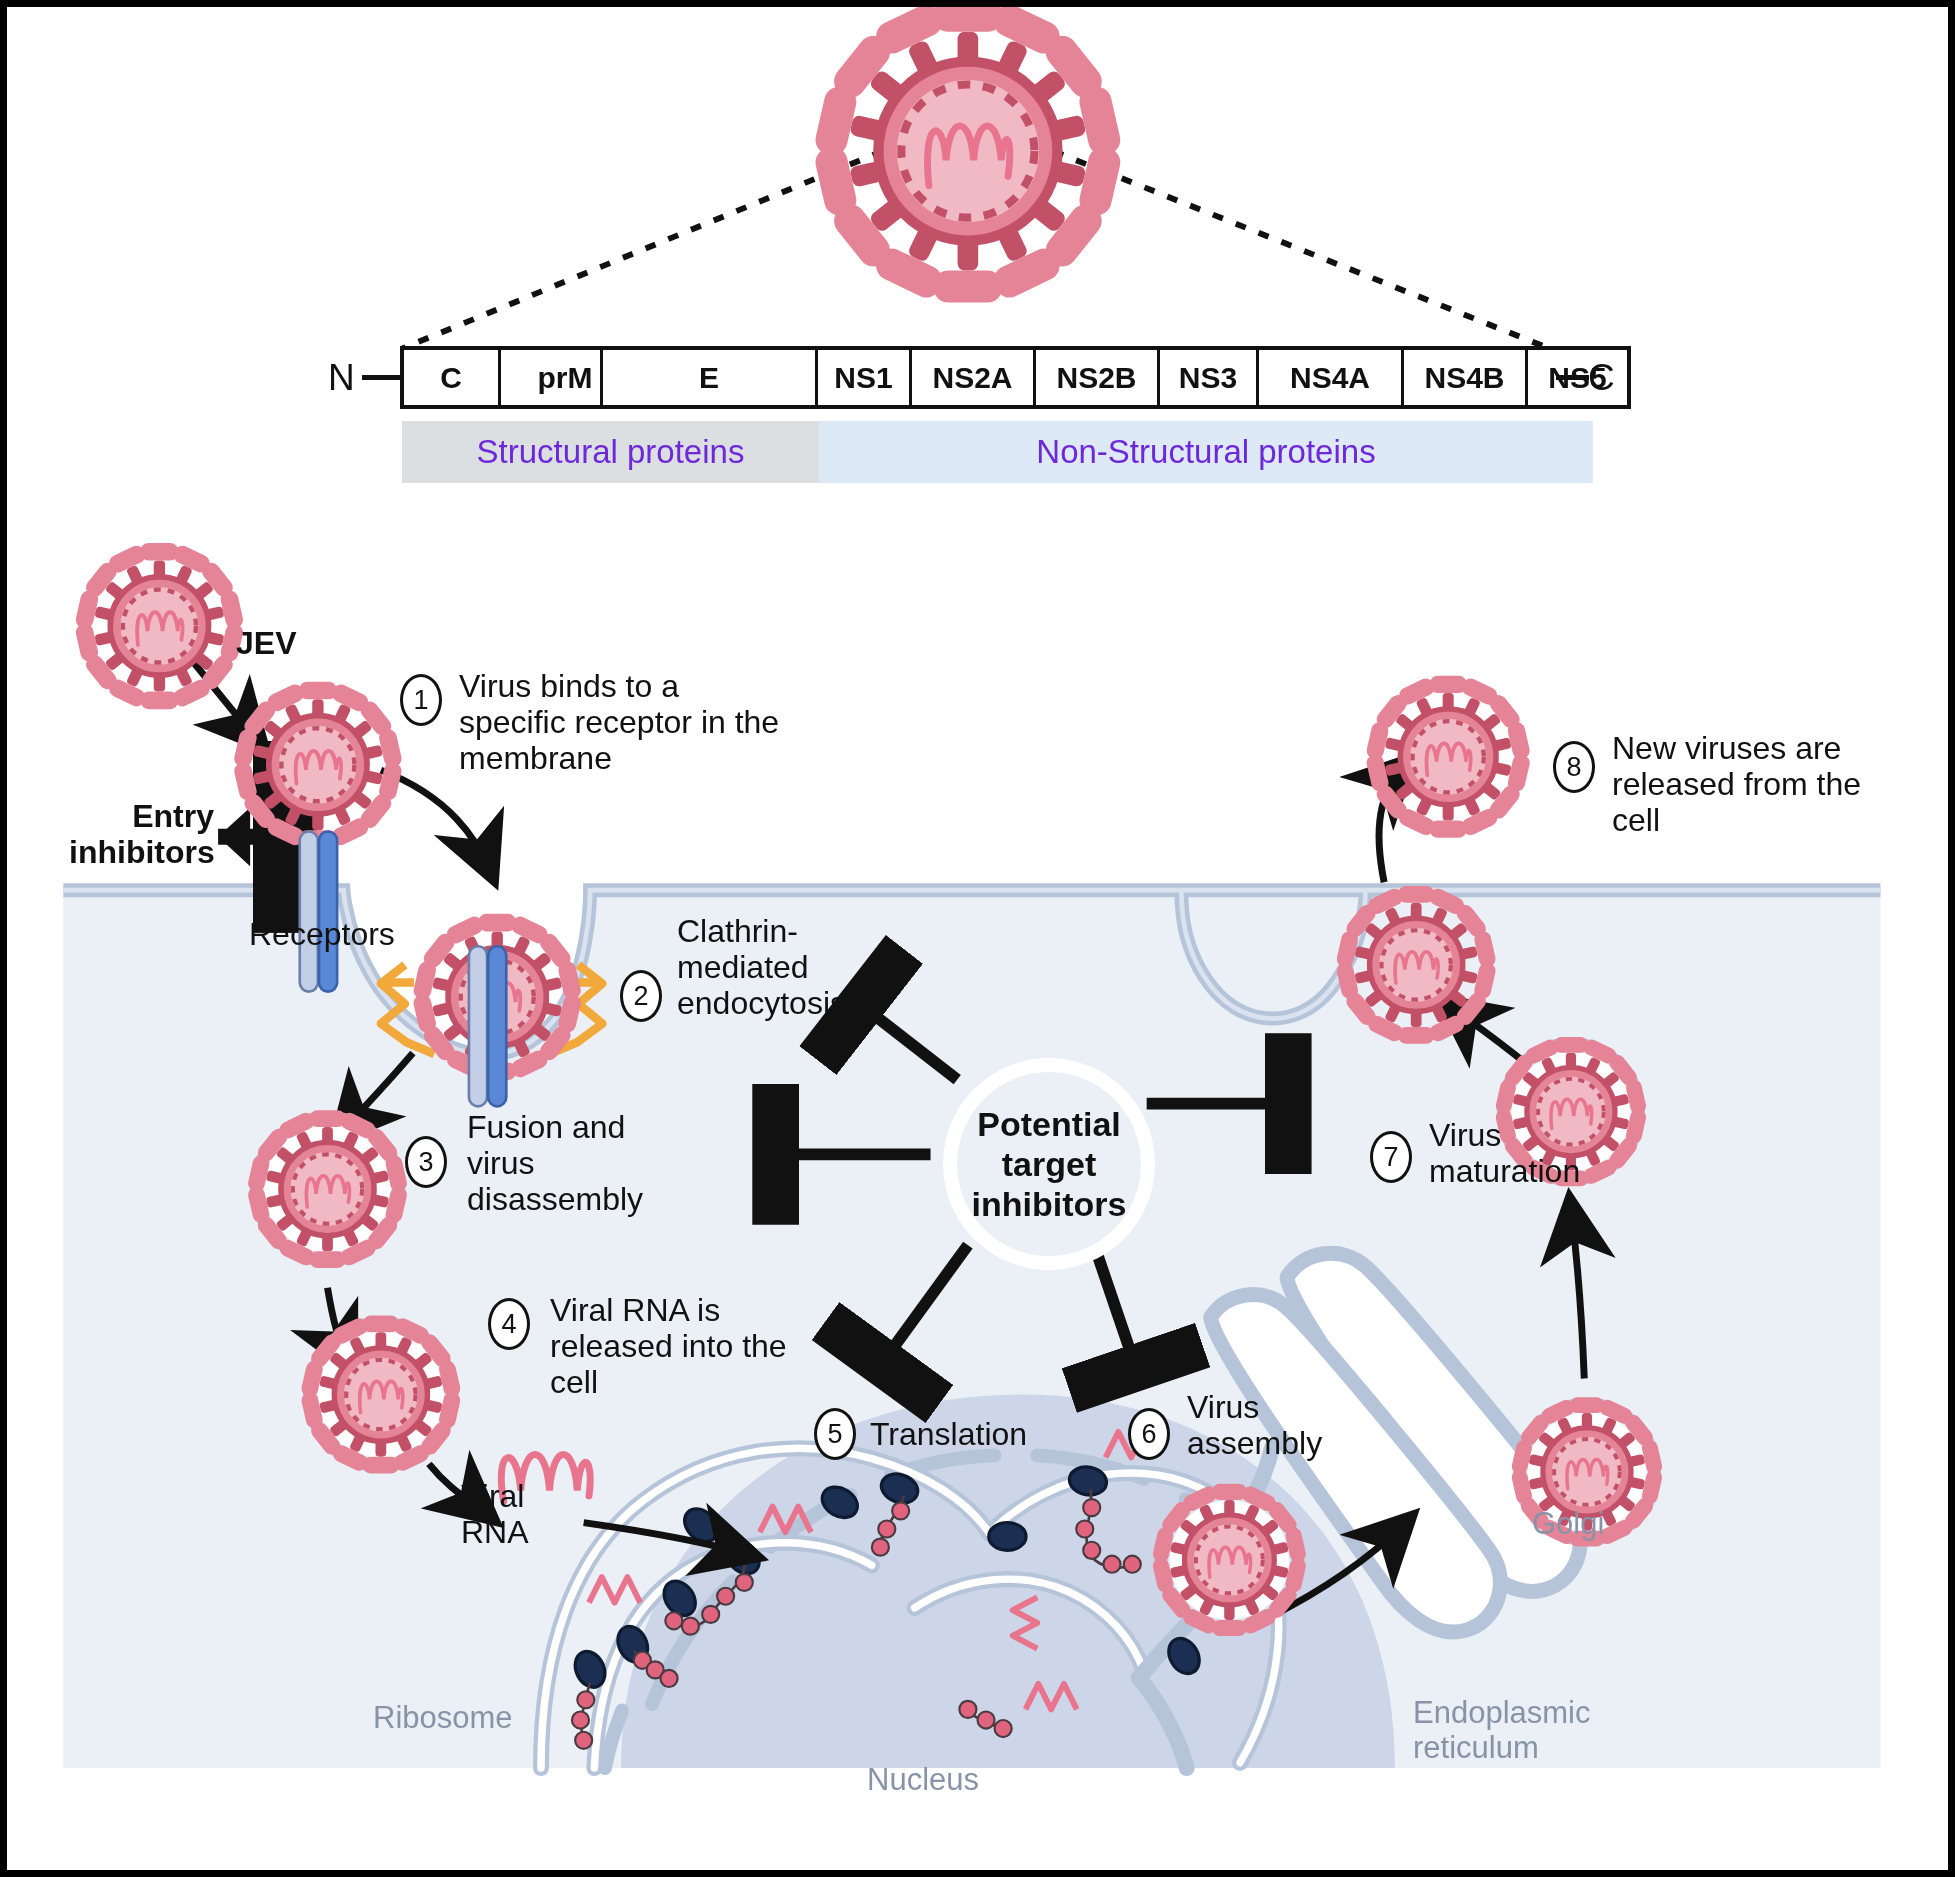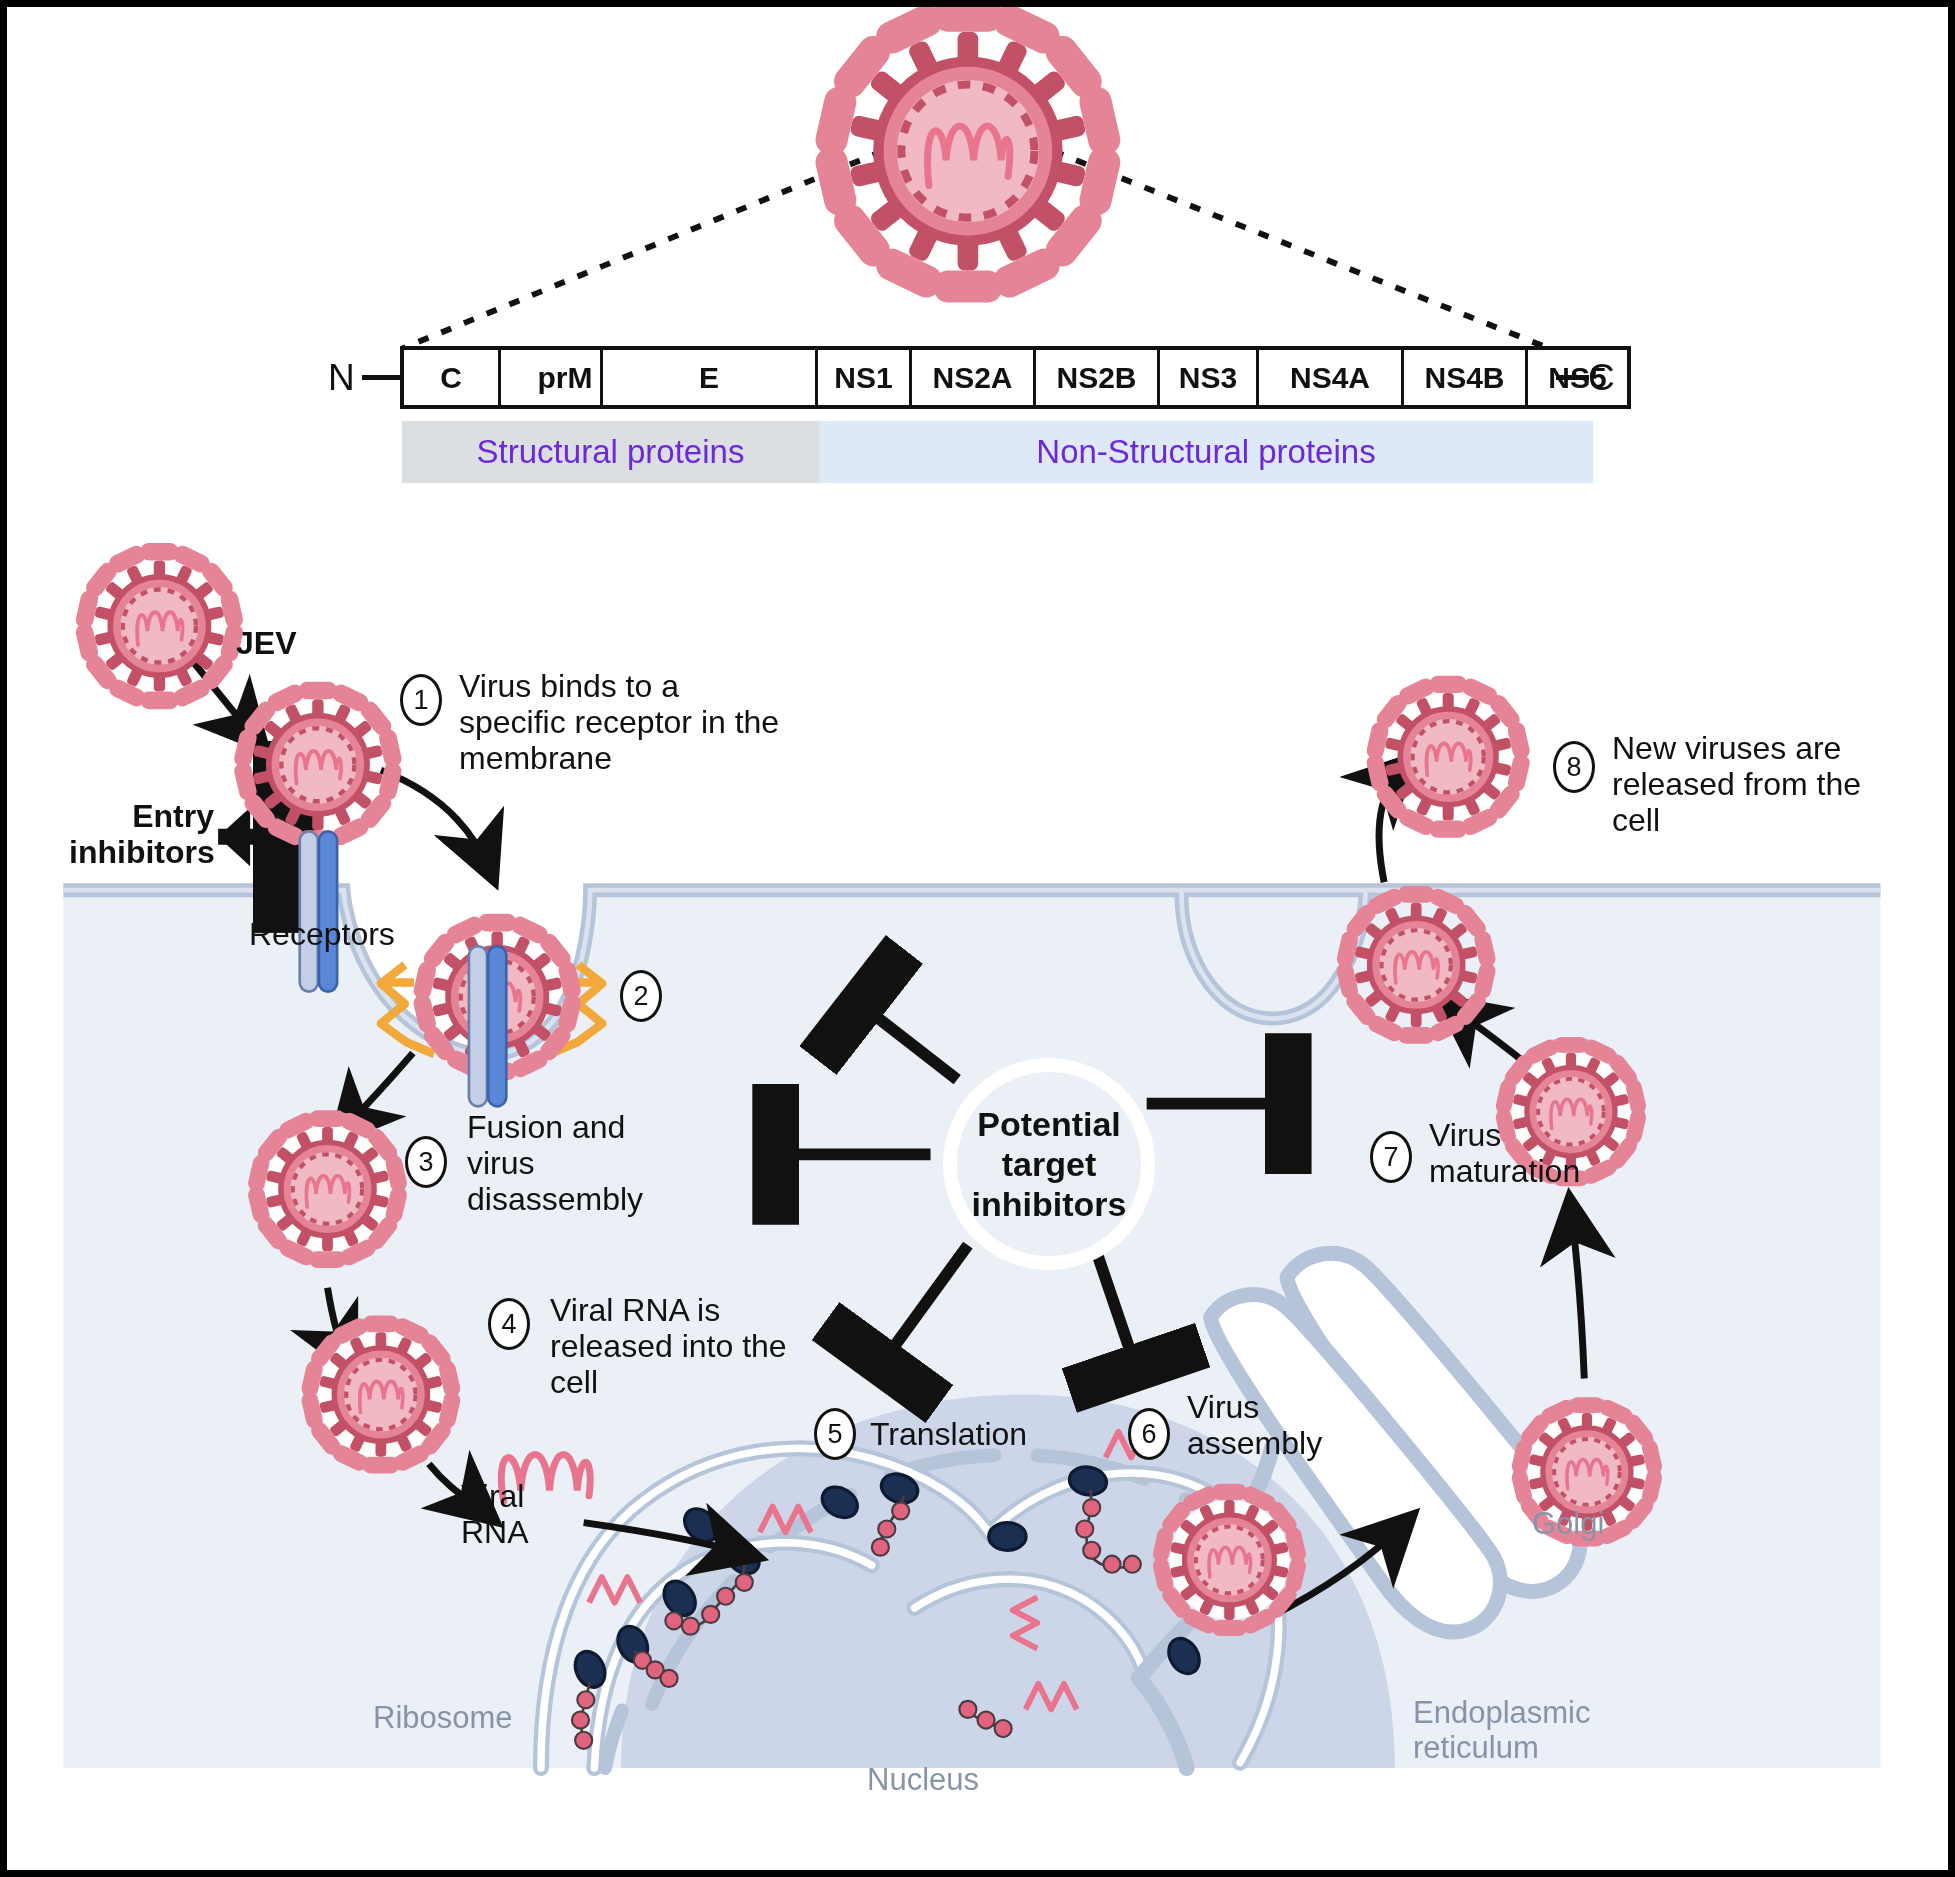--- a/index.html
+++ b/index.html
@@ -1039,20 +1039,23 @@
 target
 inhibitors</span>
   </div>
 
   <div class="stepnum" style="left:393px;top:667px;">1</div>
   <div class="lbl big" style="left:452px;top:661px;white-space:pre-line;width:409px;">Virus binds to a
 specific receptor in the
 membrane</div>
 
   <div class="stepnum" style="left:613px;top:963px;">2</div>
+  <div class="lbl big" style="left:670px;top:906px;white-space:pre-line;width:237px;">Clathrin-
+mediated
+endocytosis</div>
 
   <div class="stepnum" style="left:398px;top:1129px;">3</div>
   <div class="lbl big" style="left:460px;top:1102px;white-space:pre-line;width:258px;">Fusion and
 virus
 disassembly</div>
 
   <div class="stepnum" style="left:481px;top:1291px;">4</div>
   <div class="lbl big" style="left:543px;top:1285px;white-space:pre-line;width:280px;">Viral RNA is
 released into the
 cell</div>

